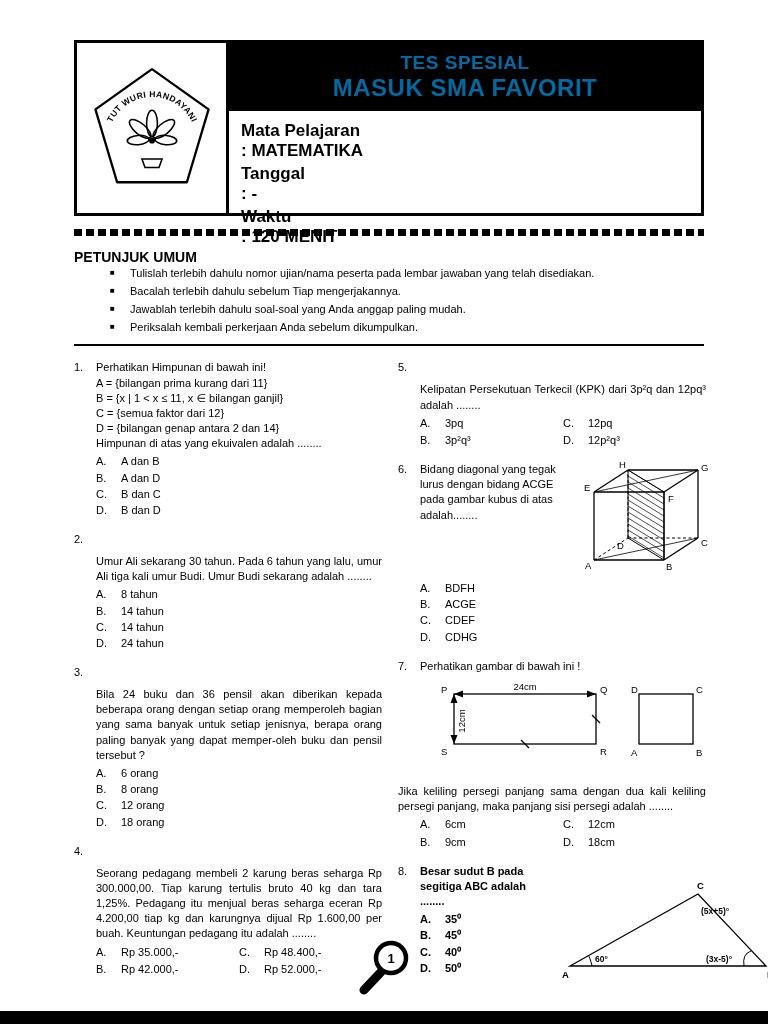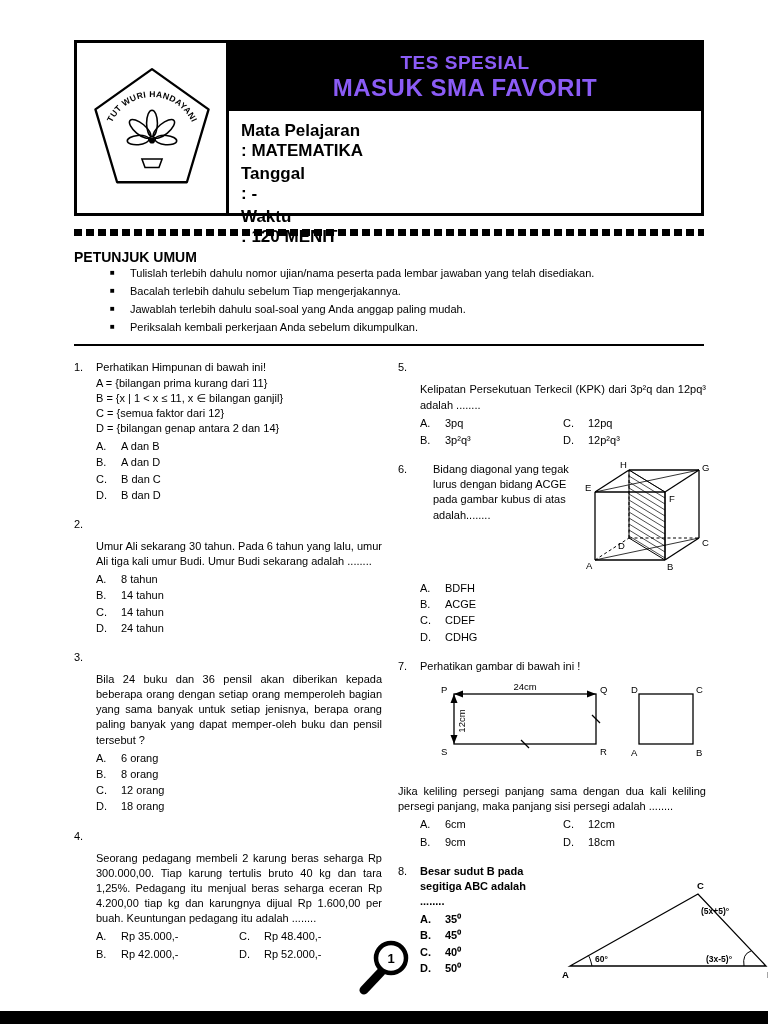--- a/index.html
+++ b/index.html
@@ -7,21 +7,21 @@
   .page {
     width:768px; height:1024px; margin:0 auto; background:#fff; color:#000;
     font-family:"Liberation Sans", sans-serif; position:relative; overflow:hidden;
   }
   
   .header-box {
     margin:40px 64px 0 74px; border:3px solid #000; display:flex; height:176px; background:#fff;
   }
   .logo-cell { width:152px; border-right:3px solid #000; display:flex; align-items:center; justify-content:center; }
   .header-right { flex:1; display:flex; flex-direction:column; }
-  .banner { background:#000; color:#8b5cf6; text-align:center; padding:9px 4px 9px; }
+  .banner { background:#000; color:#0369a1; text-align:center; padding:9px 4px 9px; }
   .banner-line1 { font-size:19px; font-weight:bold; letter-spacing:0.5px; }
   .banner-line2 { font-size:24px; font-weight:bold; letter-spacing:0.5px; }
   .info { padding:10px 0 0 12px; font-size:17px; font-weight:bold; }
   .info-row { display:flex; margin-bottom:3px;flex-direction:column; }
   .info-label { width:178px; flex:none; }
   
   .dashed-sep {
     margin:13px 64px 0 74px; height:7px;
     background:repeating-linear-gradient(90deg,#000 0 8px,transparent 8px 12px);
   }
@@ -35,21 +35,21 @@
   .columns { display:flex; gap:16px; margin:14px 62px 0 74px; font-size:11px; line-height:1.38; }
   .col { flex:1; min-width:0; }
   .q { display:flex; margin-bottom:13px; }
   .qn { width:22px; flex:none; }
   .qb { flex:1; min-width:0; }
   .jt { text-align:justify;margin-top:22px; }
   .opts { margin-top:3px; }
   .opt { display:flex; margin-bottom:1px; }
   .ol { width:25px; flex:none; }
   .opts2 { display:grid; grid-template-columns:1fr 1fr; margin-top:3px; row-gap:1px; }
-  .q6-flex { display:flex; gap:2px;margin-left:13px; }
+  .q6-flex { display:flex; gap:14px; }
   .q6-text { width:150px; flex:none; }
   .cube-svg { flex:none; margin-top:-2px; }
   .diagram-wrap { margin:6px 0 4px 38px; }
   .q7-text { margin-top:20px; }
   .q7-opts { padding-left:22px; }
   .q8-flex { display:flex; gap:20px;font-weight:bold; }
   .q8-left { width:120px; flex:none; }
   .tri-svg { flex:none; margin-top:14px; }
   svg text { font-family:"Liberation Sans", sans-serif; }
   
@@ -131,20 +131,21 @@
     <div class="col">
 
       <div class="q">
         <div class="qn">1.</div>
         <div class="qb">
           <div>Perhatikan Himpunan di bawah ini!</div>
           <div>A = {bilangan prima kurang dari 11}</div>
           <div>B = {x | 1 &lt; x ≤ 11, x ∈ bilangan ganjil}</div>
           <div>C = {semua faktor dari 12}</div>
           <div>D = {bilangan genap antara 2 dan 14}</div>
+          <div>Himpunan di atas yang ekuivalen adalah ........</div>
           <div class="opts">
             <div class="opt">
                 <span class="ol">A.</span>
                 <span>A dan B</span>
               </div>
             <div class="opt">
                 <span class="ol">B.</span>
                 <span>A dan D</span>
               </div>
             <div class="opt">

